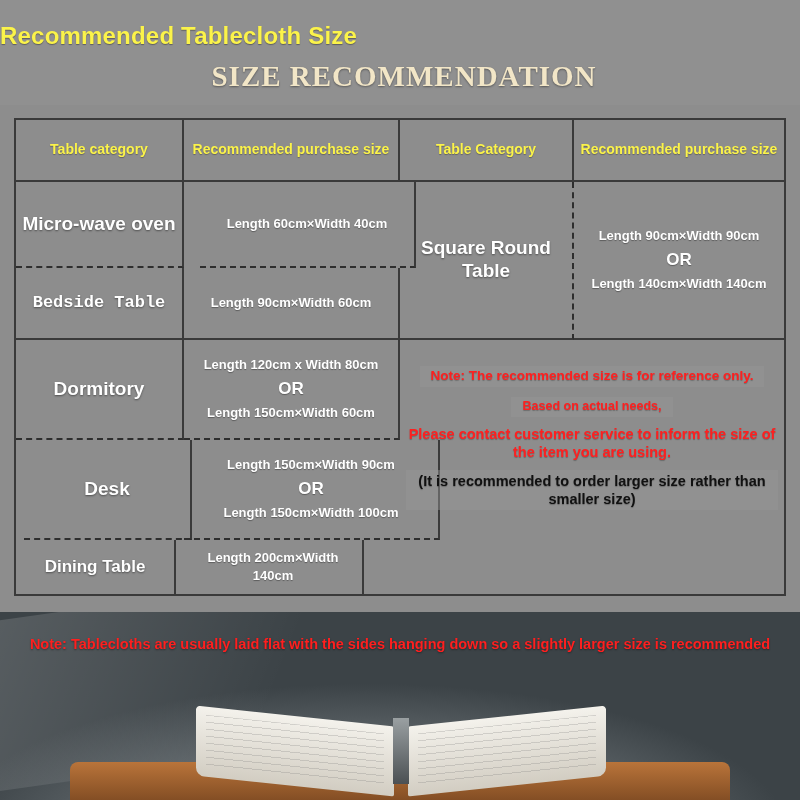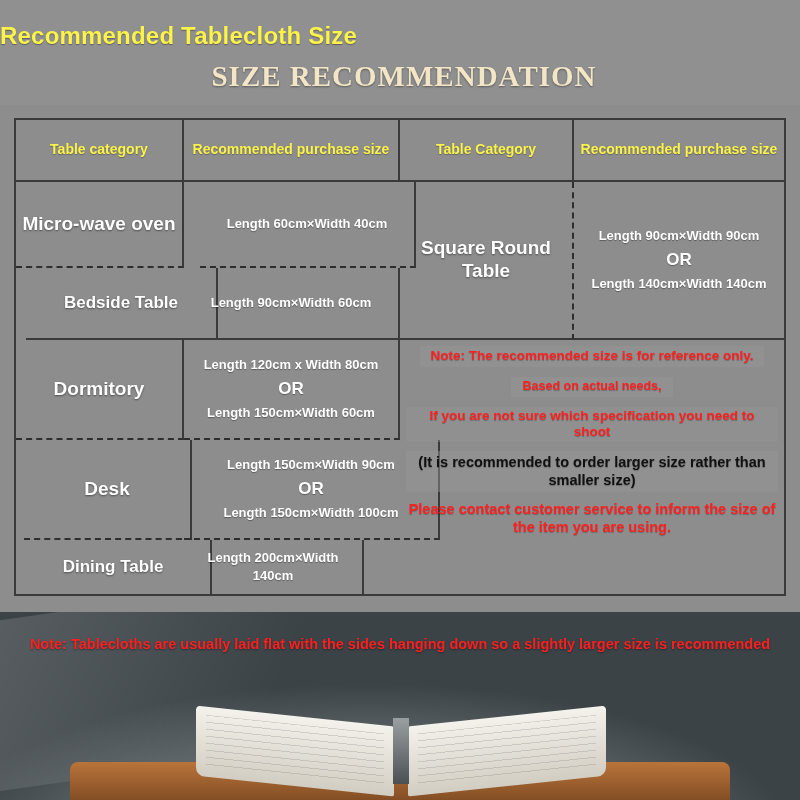--- a/index.html
+++ b/index.html
@@ -123,21 +123,21 @@
   }
 
   
   .notes {
     position: absolute;
     box-sizing: border-box;
     display: flex;
     flex-direction: column;
     align-items: center;
     justify-content: flex-start;
-    padding: 4px 6px 4px 6px;
+    padding: 24px 6px 4px 6px;
   }
   .note-line {
     color: #ff1f1f;
     font-weight: bold;
     text-align: center;
     line-height: 1.25;
     text-shadow: 0 1px 1px rgba(0,0,0,0.25);
   }
   .n1 { font-size: 13.5px; margin-top: 2px; background: rgba(150,150,150,0.45); padding: 2px 10px; }
   .n2 { font-size: 12.5px; margin-top: 10px; background: rgba(150,150,150,0.45); padding: 2px 12px; }
@@ -235,21 +235,21 @@
     <div class="grid">
 
       <div class="cell hdr solid-r solid-b" style="left:0;top:0;width:168px;height:62px;">Table category</div>
       <div class="cell hdr solid-r solid-b" style="left:168px;top:0;width:216px;height:62px;">Recommended purchase size</div>
       <div class="cell hdr solid-r solid-b" style="left:384px;top:0;width:174px;height:62px;">Table Category</div>
       <div class="cell hdr solid-b" style="left:558px;top:0;width:210px;height:62px;">Recommended purchase size</div>
 
       <div class="cell cat solid-r dash-b" style="left:0;top:62px;width:168px;height:86px;">Micro-wave oven</div>
       <div class="cell val solid-r dash-b" style="left:168px;top:62px;width:216px;height:86px;margin-left:16px;">Length 60cm×Width 40cm</div>
 
-      <div class="cell cat-sm solid-r solid-b" style="left:10px;top:148px;width:192px;height:72px;">Bedside Table</div>
+      <div class="cell cat-sm solid-r solid-b" style="left:0;top:148px;width:168px;height:72px;font-family:Liberation Mono, monospace;">Bedside Table</div>
       <div class="cell val solid-r solid-b" style="left:168px;top:148px;width:216px;height:72px;">Length 90cm×Width 60cm</div>
 
       <div class="cell cat dash-r solid-b" style="left:384px;top:62px;width:174px;height:158px;">Square Round Table</div>
       <div class="cell solid-b" style="left:558px;top:62px;width:210px;height:158px;">
         <div class="stack">
           <div class="val">Length 90cm×Width 90cm</div>
           <div class="val-or">OR</div>
           <div class="val">Length 140cm×Width 140cm</div>
         </div>
       </div>
@@ -265,29 +265,28 @@
 
       <div class="cell cat solid-r dash-b" style="left:8px;top:320px;width:168px;height:100px;">Desk</div>
       <div class="cell solid-r dash-b" style="left:168px;top:320px;width:256px;height:100px;">
         <div class="stack">
           <div class="val">Length 150cm×Width 90cm</div>
           <div class="val-or">OR</div>
           <div class="val">Length 150cm×Width 100cm</div>
         </div>
       </div>
 
-      <div class="cell cat-sm solid-r" style="left:0;top:420px;width:196px;height:54px;">Dining Table</div>
+      <div class="cell cat-sm solid-r" style="left:0;top:420px;width:160px;height:54px;">Dining Table</div>
       <div class="cell val solid-r" style="left:168px;top:420px;width:180px;height:54px;">Length 200cm×Width 140cm</div>
 
       <div class="notes" style="left:384px;top:220px;width:384px;height:254px;">
         <div class="note-line n1">Note: The recommended size is for reference only.</div>
         <div class="note-line n2">Based on actual needs,</div>
-        <div class="note-line n3">If you are not sure which specification you need to shoot</div>
+        <div class="note-line n4">Please contact customer service to inform the size of the item you are using.</div>
         <div class="note-line n5">(It is recommended to order larger size rather than smaller size)</div>
-        <div class="note-line n4">Please contact customer service to inform the size of the item you are using.</div>
       </div>
 
     </div>
   </div>
 
   <div class="photo">
     <div class="photo-sheen"></div>
     <div class="desk"></div>
     <div class="book">
       <div class="book-left">

